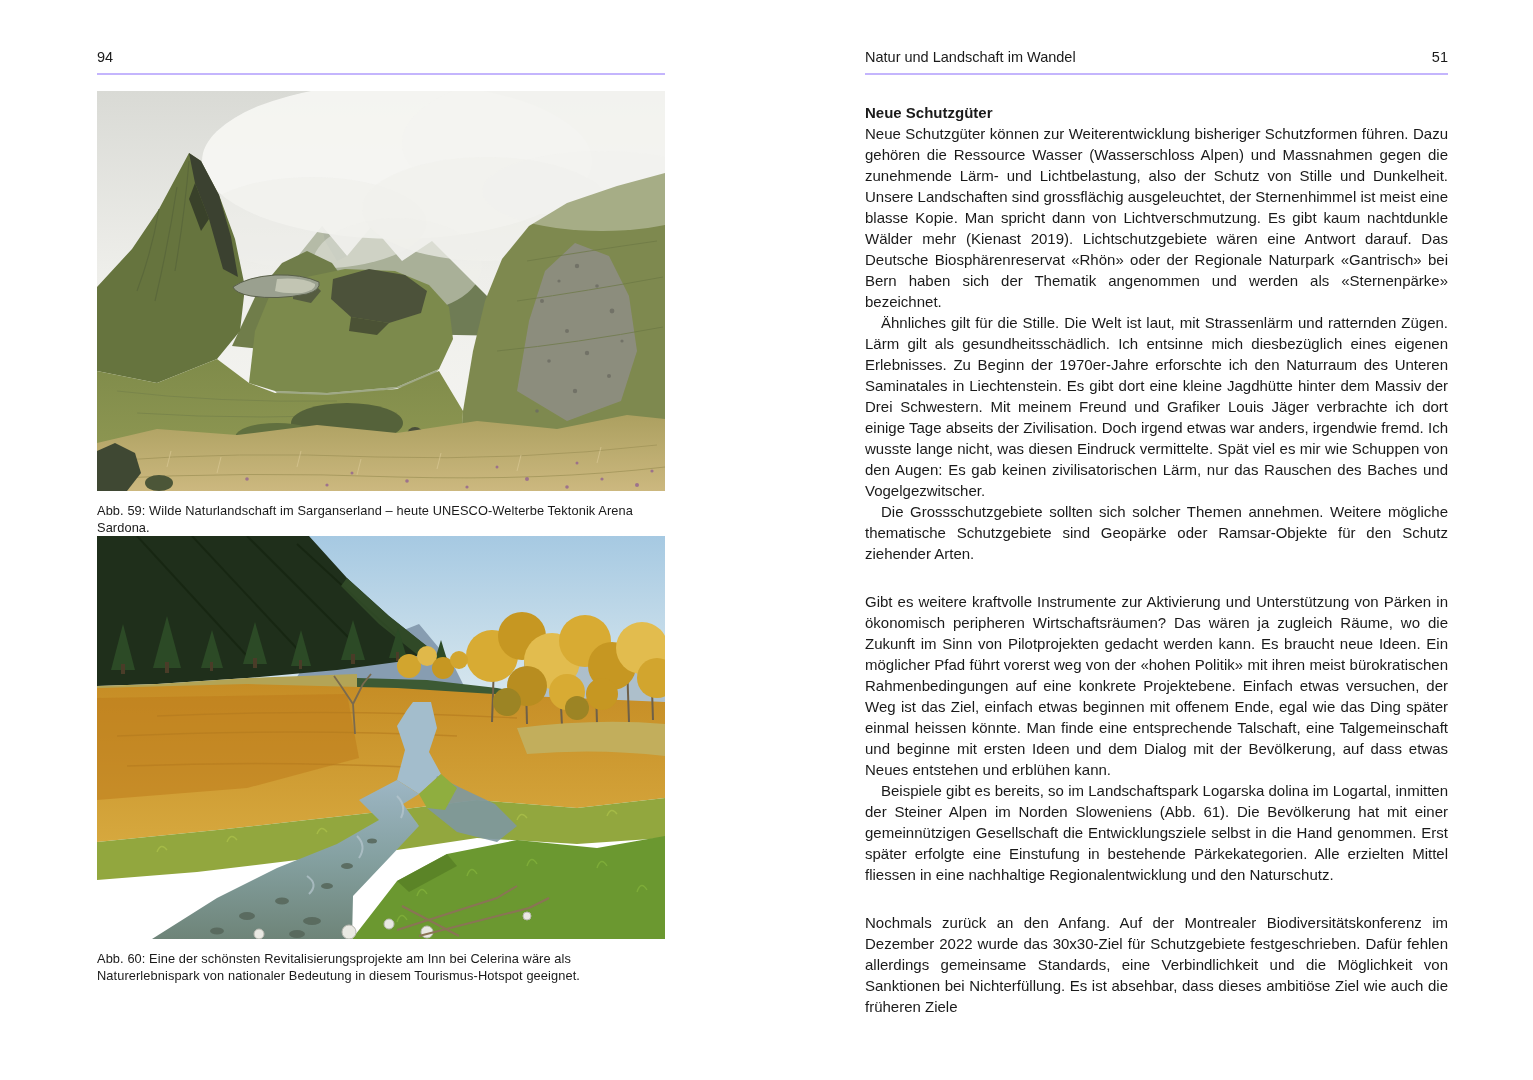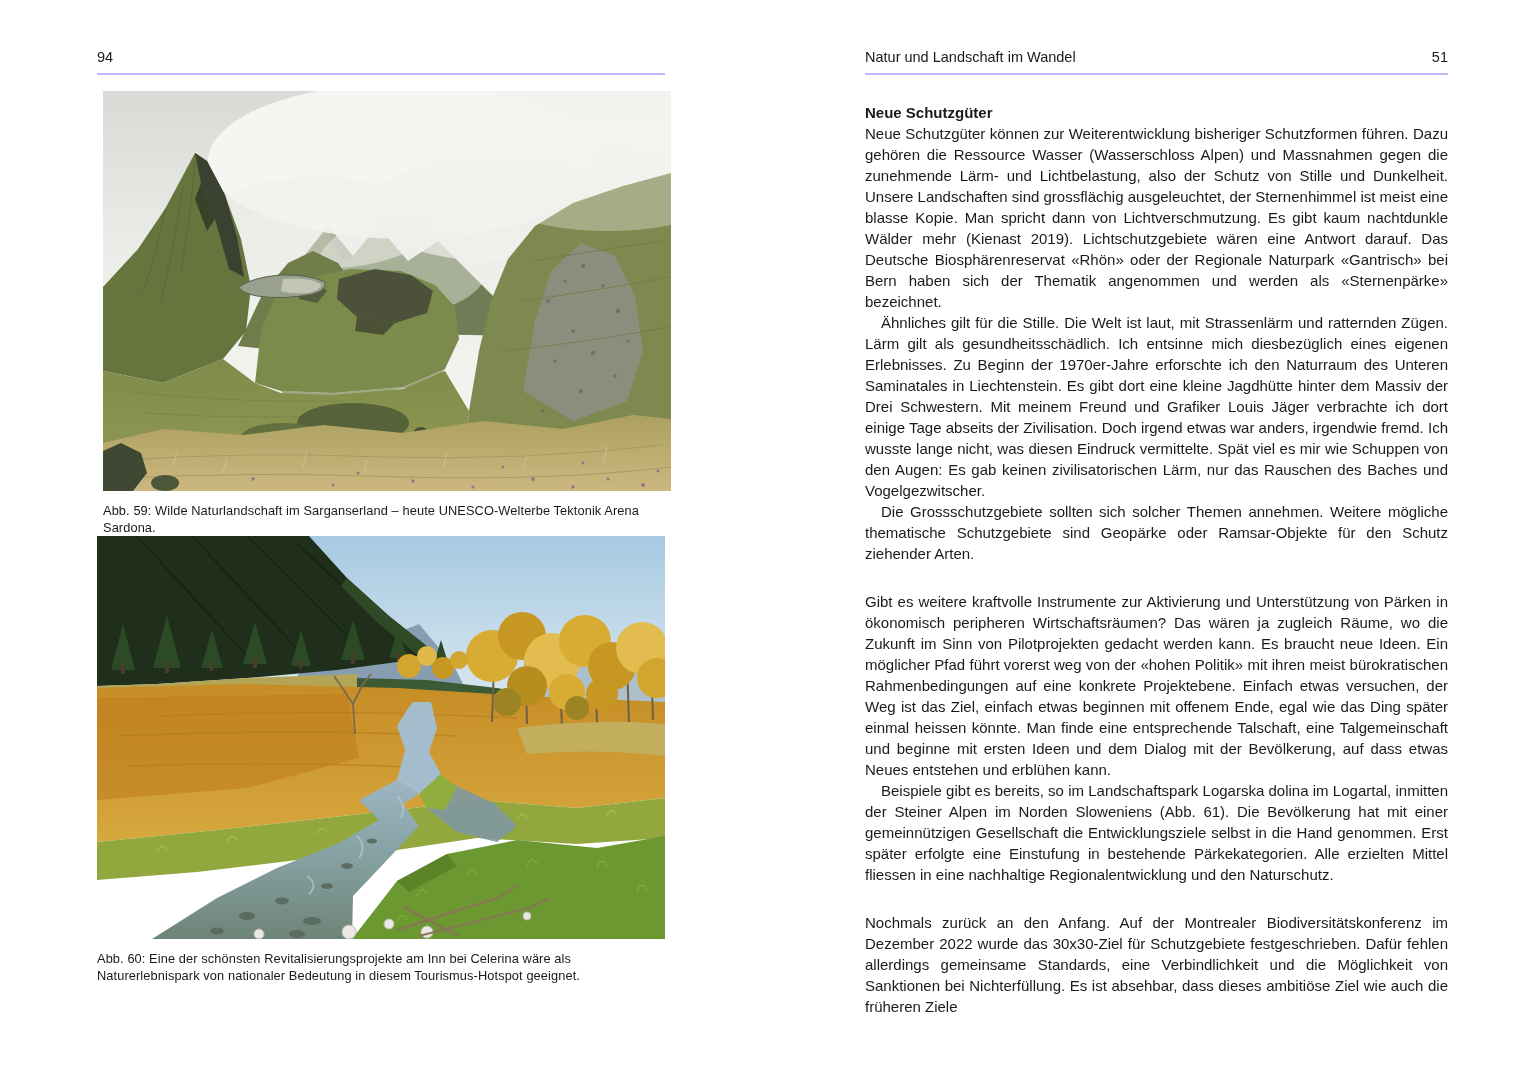--- a/index.html
+++ b/index.html
@@ -8,21 +8,21 @@
   .page{box-sizing:border-box;width:766px;flex:0 0 auto;}
   .page-left{padding:48px 101px 0 97px;}
   .page-right{padding:48px 84px 0 99px;}
 
   .runhead{display:flex;justify-content:space-between;align-items:baseline;
            font-size:14.5px;line-height:18px;padding-bottom:7px;
            border-bottom:2px solid #c4b5fd;}
   .runhead .pagenum{font-size:14.5px;}
 
   figure{margin:0;}
-  .fig-1{margin-top:16px;margin-left:6px;}
+  .fig-1{margin-top:16px;}
   .fig-2{}
   figure svg{display:block;}
   figcaption{font-size:12.8px;line-height:17px;margin-top:11px;letter-spacing:0.1px;}
 
   .bodycol{font-size:15px;line-height:21px;text-align:justify;hyphens:auto;-webkit-hyphens:auto;}
   .bodycol p{margin:0;}
   .bodycol .intro{margin-top:13px;}
   .bodycol section{margin-top:27px;}
   .bodycol h3{font-size:15px;line-height:21px;margin:0;font-weight:bold;}
   .bodycol section p + p{text-indent:16px;}

